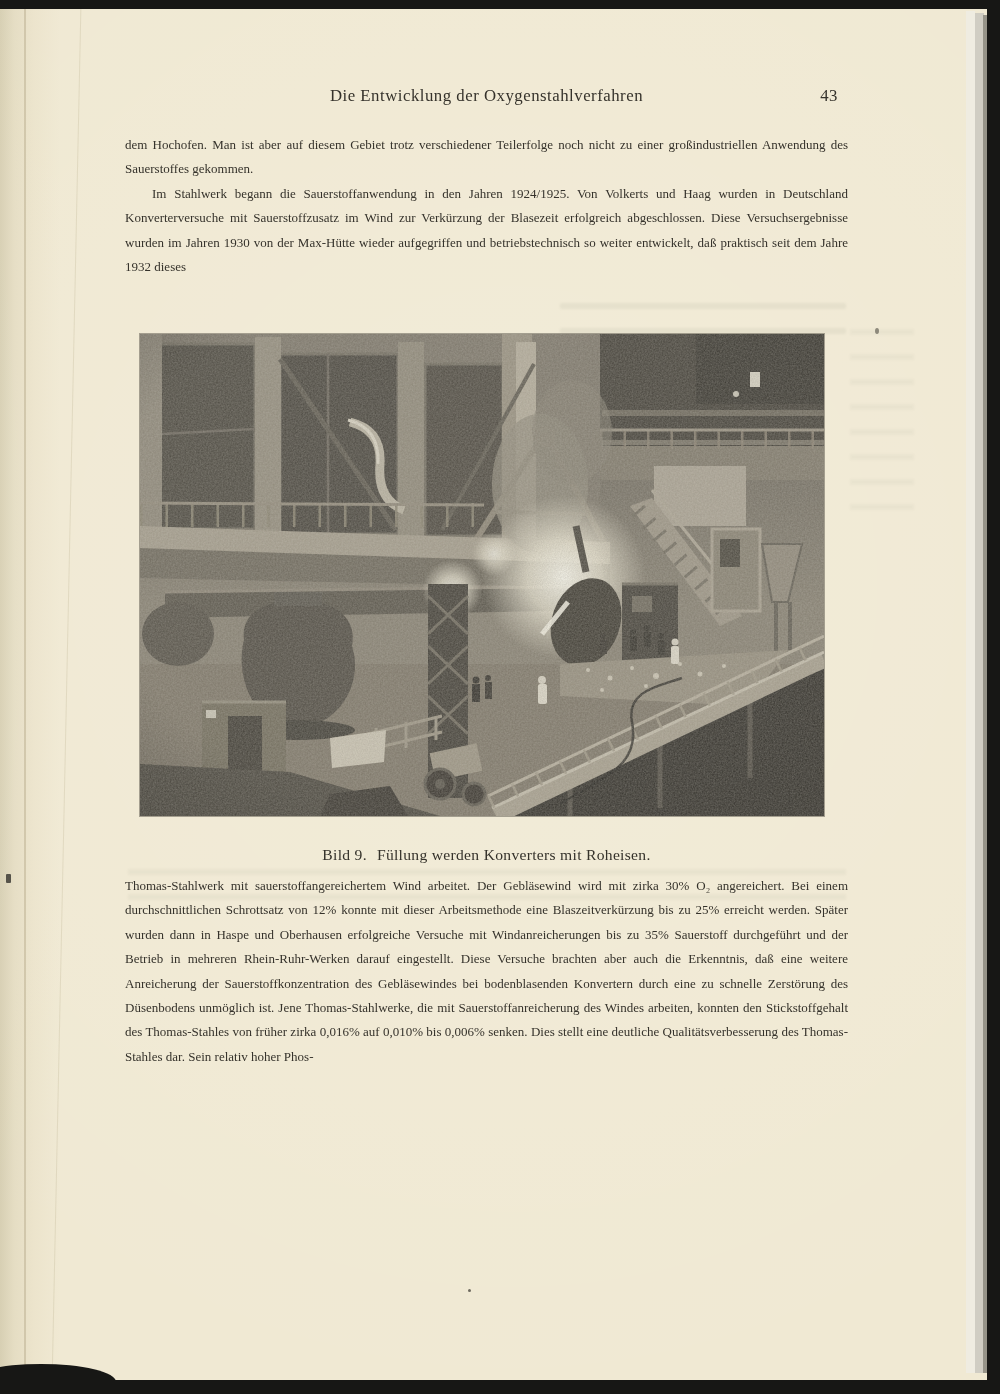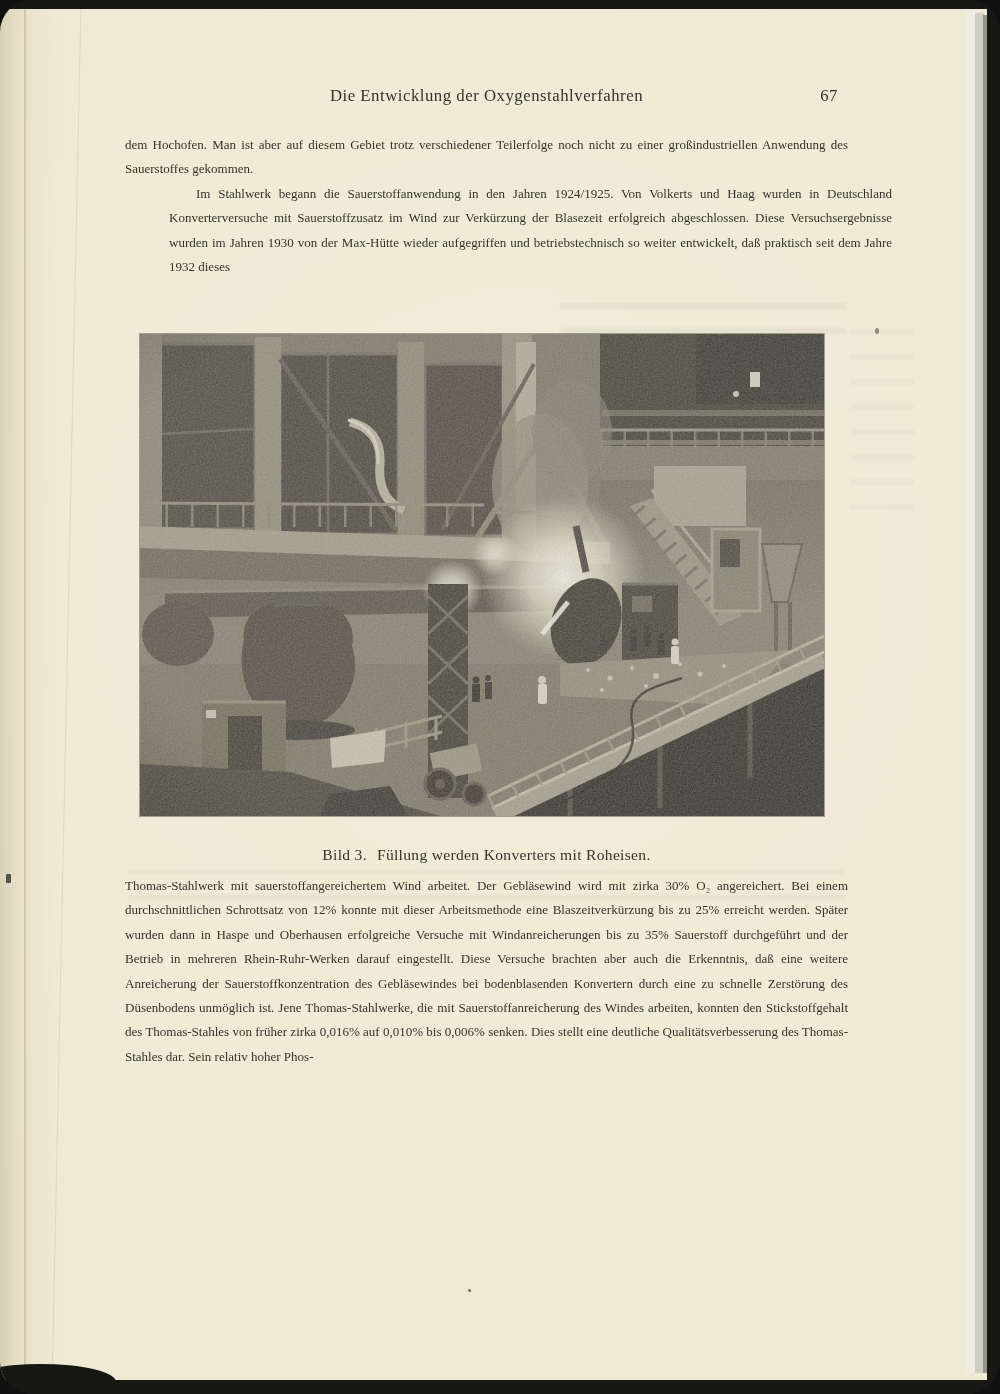--- a/index.html
+++ b/index.html
@@ -1,20 +1,19 @@
 <!DOCTYPE html>
 <html lang="de"><head>
 <meta charset="utf-8">
 <style>
   html,body{margin:0;padding:0;background:#101010;}
   .scan{
     position:relative;width:1000px;height:1394px;overflow:hidden;
     background:#181816;
     font-family:"Liberation Serif","DejaVu Serif",serif;
-    border-radius:32px;
   }
   
   .paper{
     position:absolute;left:0;top:9px;width:987px;height:1371px;
     background:
       radial-gradient(ellipse 120% 90% at 52% 42%, rgba(255,255,255,0.12), rgba(0,0,0,0) 70%),
       linear-gradient(90deg,#d7cfb3 0px,#e5ddc3 14px,#ece4cc 34px,#f0e9d3 60px,#f0e9d3 100%);
   }
   .crease{position:absolute;top:0;bottom:0;width:2px;background:#bdb293;opacity:.55;}
   .crease.c1{left:24px;}
@@ -32,21 +31,21 @@
     font-size:16.8px;letter-spacing:.5px;color:#35322b;
   }
   .header .title{position:absolute;left:0;right:0;text-align:center;}
   .header .pnum{position:absolute;right:10px;top:0;}
   .para{
     position:absolute;left:125px;width:723px;
     font-size:13px;line-height:24.4px;color:#35322b;
     text-align:justify;hyphens:auto;-webkit-hyphens:auto;
   }
   .p1{top:120px;}
-  .p2{top:169px;text-indent:27px;margin-left:44px;}
+  .p2{top:169px;text-indent:27px;}
   .p3{top:861px;}
   .caption{
     position:absolute;left:125px;top:846px;width:723px;
     text-align:center;font-size:15.6px;color:#35322b;letter-spacing:.3px;
   }
   .caption .cap-label{margin-right:10px;}
   
   .figure{
     position:absolute;left:140px;top:334px;width:684px;height:482px;
     box-shadow:0 0 0 1px rgba(70,66,58,.45);
@@ -71,21 +70,21 @@
 
 <div class="scan">
 
   <div class="paper">
     <div class="crease c1"></div>
     <div class="crease c2"></div>
   </div>
 
   <div class="header">
     <span class="title">Die Entwicklung der Oxygenstahlverfahren</span>
-    <span class="pnum">67</span>
+    <span class="pnum">43</span>
   </div>
 
   <p class="para p1">dem Hochofen. Man ist aber auf diesem Gebiet trotz verschiedener Teilerfolge noch nicht zu einer großindustriellen Anwendung des Sauerstoffes gekommen.</p>
   <p class="para p2">Im Stahlwerk begann die Sauerstoffanwendung in den Jahren 1924/1925. Von Volkerts und Haag wurden in Deutschland Konverterversuche mit Sauerstoffzusatz im Wind zur Verkürzung der Blasezeit erfolgreich abgeschlossen. Diese Versuchsergebnisse wurden im Jahren 1930 von der Max-Hütte wieder aufgegriffen und betriebstechnisch so weiter entwickelt, daß praktisch seit dem Jahre 1932 dieses</p>
 
   <div class="figure">
     <svg viewBox="0 0 684 482" aria-hidden="true">
       <defs>
         <linearGradient id="gSky" x1="0" y1="0" x2="0" y2="1">
           <stop offset="0" stop-color="#5c5850"></stop>
@@ -256,21 +255,21 @@
       <circle cx="334" cy="460" r="11" fill="#332f29" stroke="#5a564c" stroke-width="3"></circle>
       <polygon points="190,460 250,452 268,482 180,482" fill="#33302a"></polygon>
 
       <rect width="684" height="482" fill="url(#gVig)"></rect>
       <rect width="684" height="482" filter="url(#grainD)" opacity="0.4"></rect>
       <rect width="684" height="482" filter="url(#grainL)" opacity="0.28"></rect>
     </svg>
   </div>
 
   <div class="caption">
-    <span class="cap-label">Bild 3.</span><span>Füllung werden Konverters mit Roheisen.</span>
+    <span class="cap-label">Bild 9.</span><span>Füllung werden Konverters mit Roheisen.</span>
   </div>
 
   <p class="para p3">Thomas-Stahlwerk mit sauerstoffangereichertem Wind arbeitet. Der Gebläsewind wird mit zirka 30% O₂ angereichert. Bei einem durchschnittlichen Schrottsatz von 12% konnte mit dieser Arbeitsmethode eine Blaszeitverkürzung bis zu 25% erreicht werden. Später wurden dann in Haspe und Oberhausen erfolgreiche Versuche mit Windanreicherungen bis zu 35% Sauerstoff durchgeführt und der Betrieb in mehreren Rhein-Ruhr-Werken darauf eingestellt. Diese Versuche brachten aber auch die Erkenntnis, daß eine weitere Anreicherung der Sauerstoffkonzentration des Gebläsewindes bei bodenblasenden Konvertern durch eine zu schnelle Zerstörung des Düsenbodens unmöglich ist. Jene Thomas-Stahlwerke, die mit Sauerstoffanreicherung des Windes arbeiten, konnten den Stickstoffgehalt des Thomas-Stahles von früher zirka 0,016% auf 0,010% bis 0,006% senken. Dies stellt eine deutliche Qualitätsverbesserung des Thomas-Stahles dar. Sein relativ hoher Phos-</p>
 
   <div class="ghost g1"></div>
   <div class="ghost g2"></div>
   <div class="ghost g3"></div>
   <div class="speck s1"></div>
   <div class="speck s2"></div>
   <div class="speck s3"></div>

